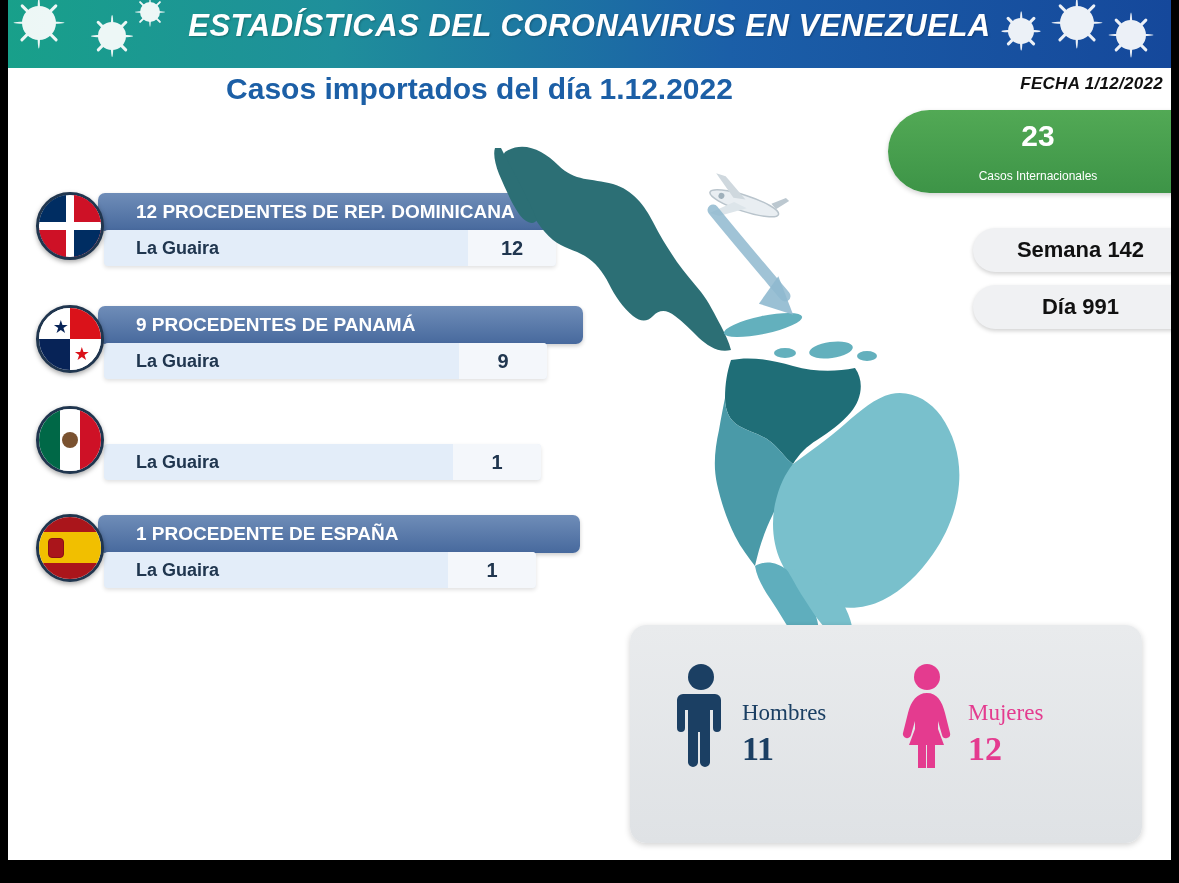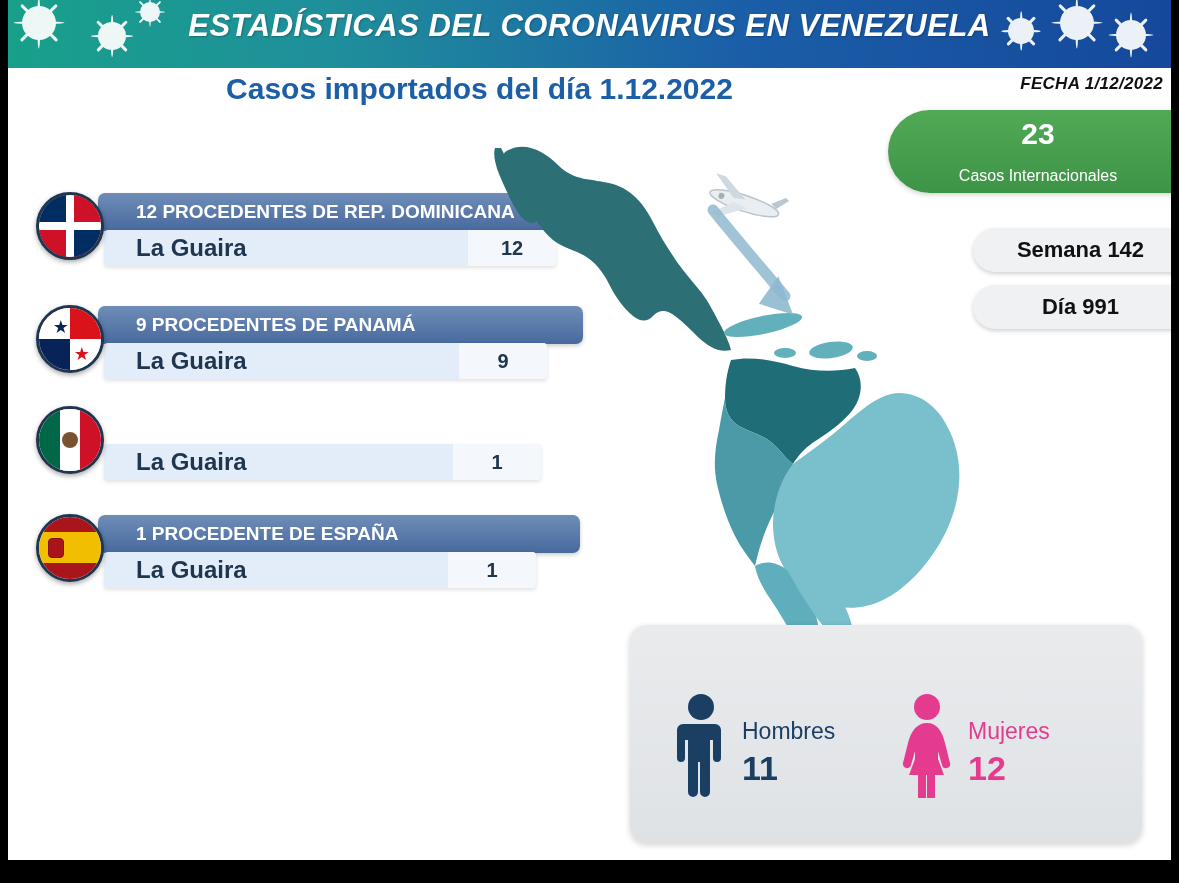--- a/index.html
+++ b/index.html
@@ -92,21 +92,21 @@
     left: 880px; top: 110px;
     width: 300px; height: 83px;
     background: linear-gradient(180deg, #52a955 0%, #3d9447 100%);
     border-radius: 42px 0 0 42px;
     color: #fff;
     display: flex; flex-direction: column;
     align-items: center; justify-content: center;
     box-shadow: 0 2px 5px rgba(0,0,0,0.18);
   }
   .intl-pill .num { font-size: 30px; font-weight: bold; line-height: 1.0; }
-  .intl-pill .lbl { font-size: 16px; margin-top: 18px; }
+  .intl-pill .lbl { font-size: 12px; margin-top: 18px; }
 
   .wpill {
     position: absolute;
     width: 215px; height: 44px;
     left: 965px;
     background: #f0f1f3;
     border-radius: 22px 0 0 22px;
     display: flex; align-items: center; justify-content: center;
     font-size: 22px; font-weight: bold; color: #111;
     box-shadow: 0 2px 4px rgba(0,0,0,0.18);
@@ -138,21 +138,21 @@
     left: 68px;
     top: 40px;
     background: #e3edf9;
     border-radius: 4px;
     display: flex; align-items: center;
     box-shadow: 0 2px 4px rgba(0,0,0,0.12);
   }
   .origin .detail .place {
     flex: 1;
     padding-left: 32px;
-    font-size: 24px;
+    font-size: 18px;
     font-weight: bold;
     color: #20364f;
   }
   .origin .detail .cnt {
     width: 88px;
     height: 100%;
     background: #f4f7fb;
     display: flex; align-items: center; justify-content: center;
     font-size: 20px; font-weight: bold; color: #20364f;
     border-radius: 0 4px 4px 0;
@@ -233,23 +233,24 @@
   .gender {
     position: absolute;
     left: 622px; top: 625px;
     width: 512px; height: 218px;
     background: linear-gradient(180deg, #e9ebed 0%, #dfe2e5 100%);
     border-radius: 16px;
     box-shadow: 0 2px 6px rgba(0,0,0,0.18);
   }
   .gender-item {
     position: absolute;
-    top: 68px;
+    top: 38px;
     display: flex;
-    align-items: center;
+    align-items: flex-end;
+    font-family: Liberation Serif, serif;
   }
   .g-men { left: 46px; }
   .g-women { left: 272px; }
   .g-text { margin-left: 16px; margin-top: 14px; }
   .g-label { font-size: 23px; }
   .g-num { font-size: 34px; font-weight: bold; margin-top: 4px; }
   .men-color { color: #1b3f63; }
   .women-color { color: #e43b8f; }
 </style>
 </head>

